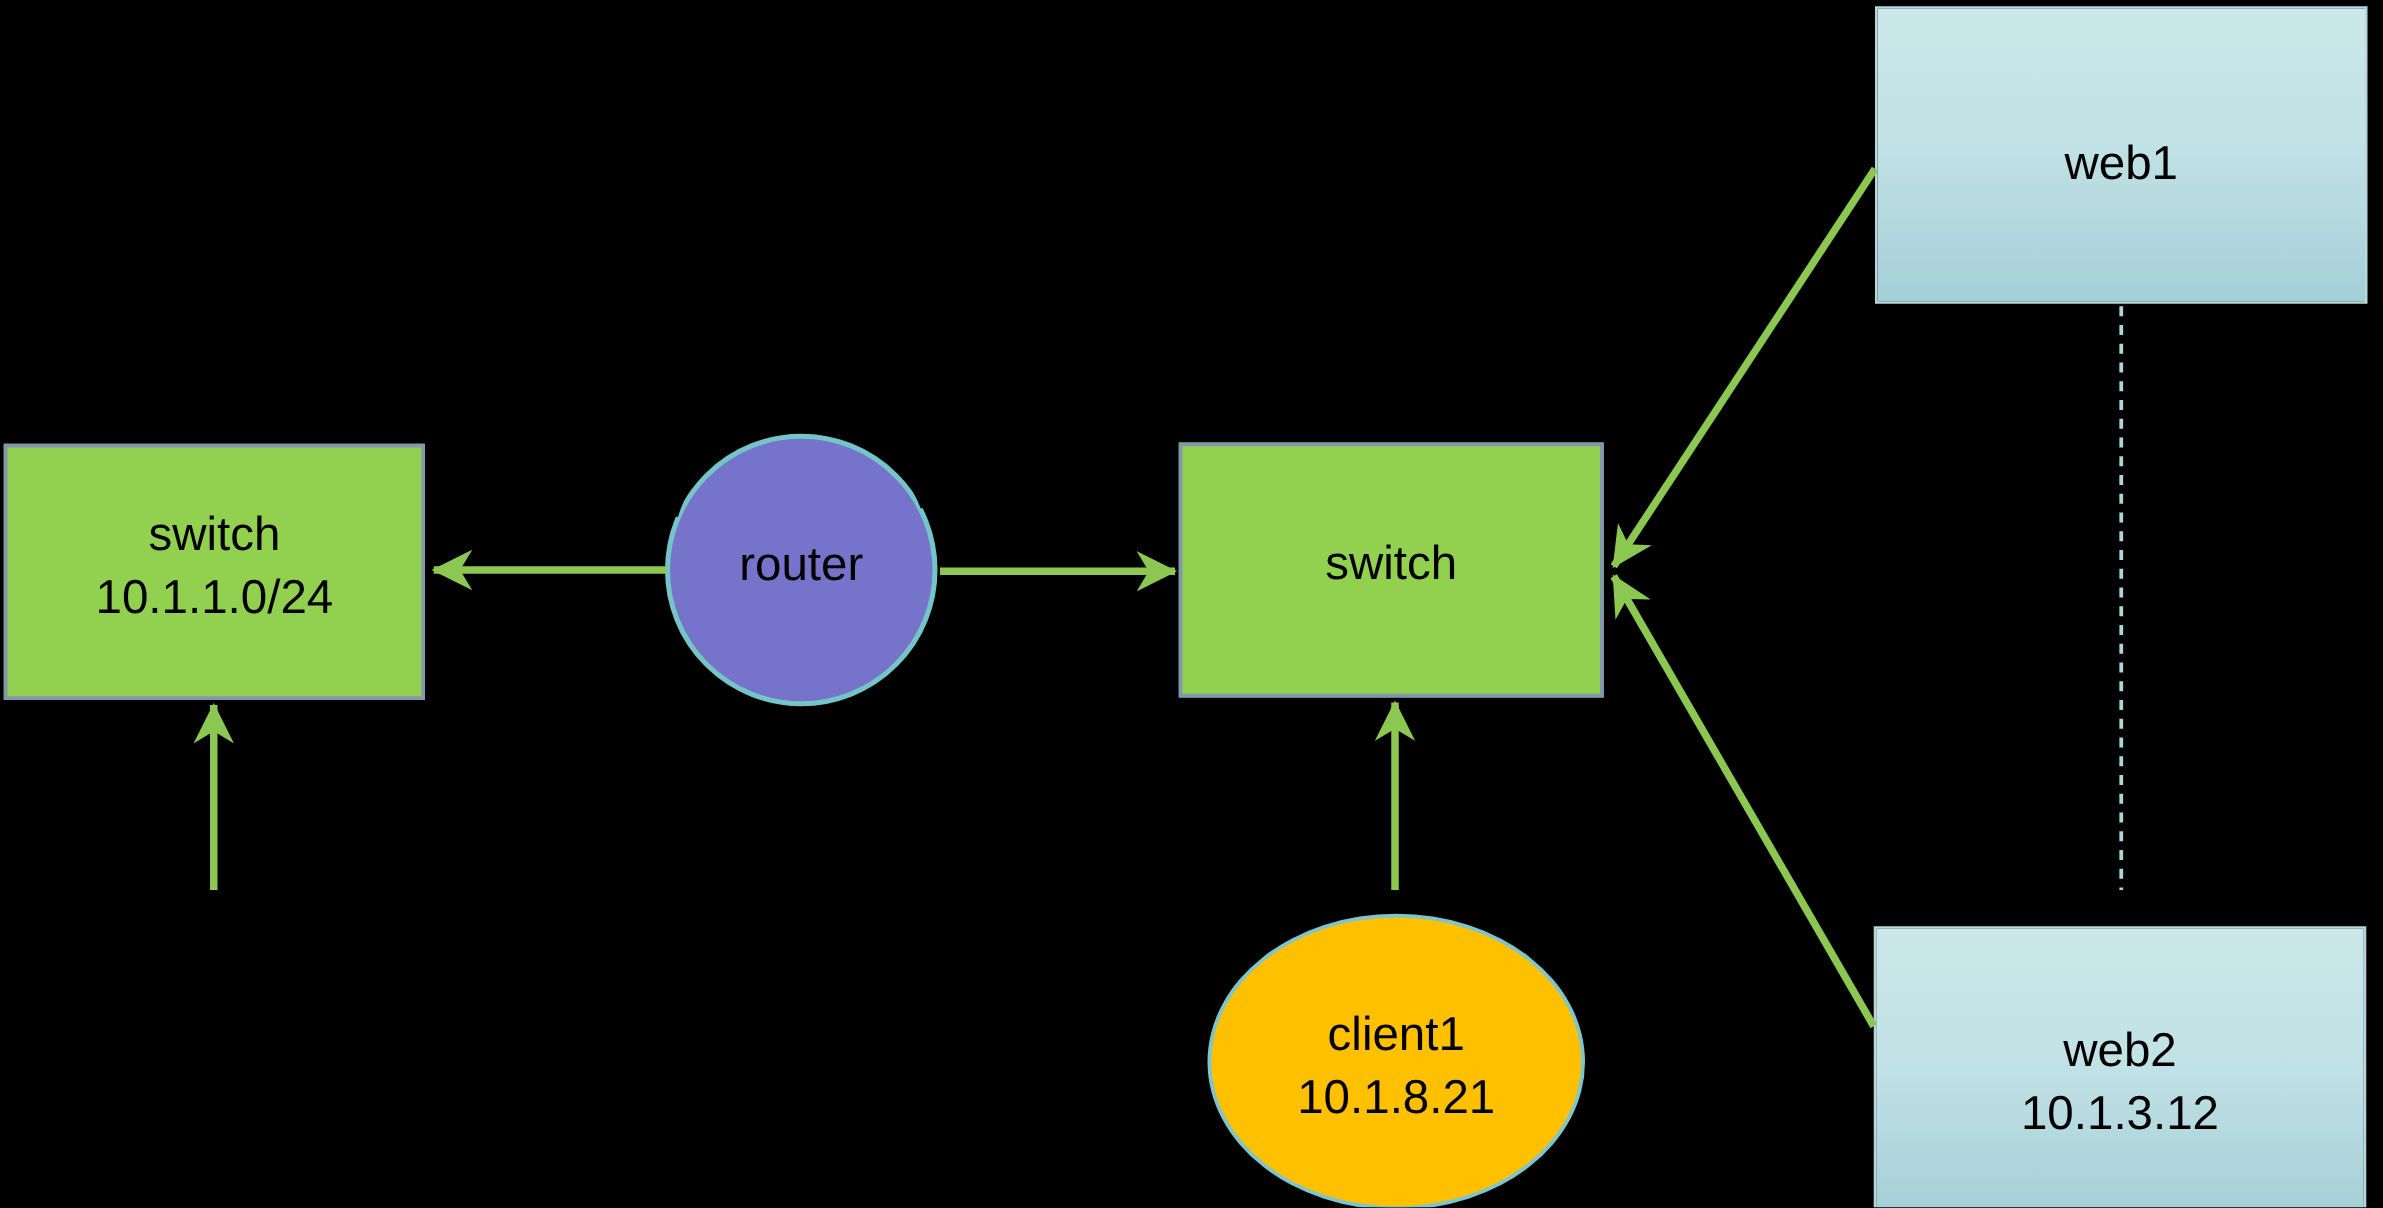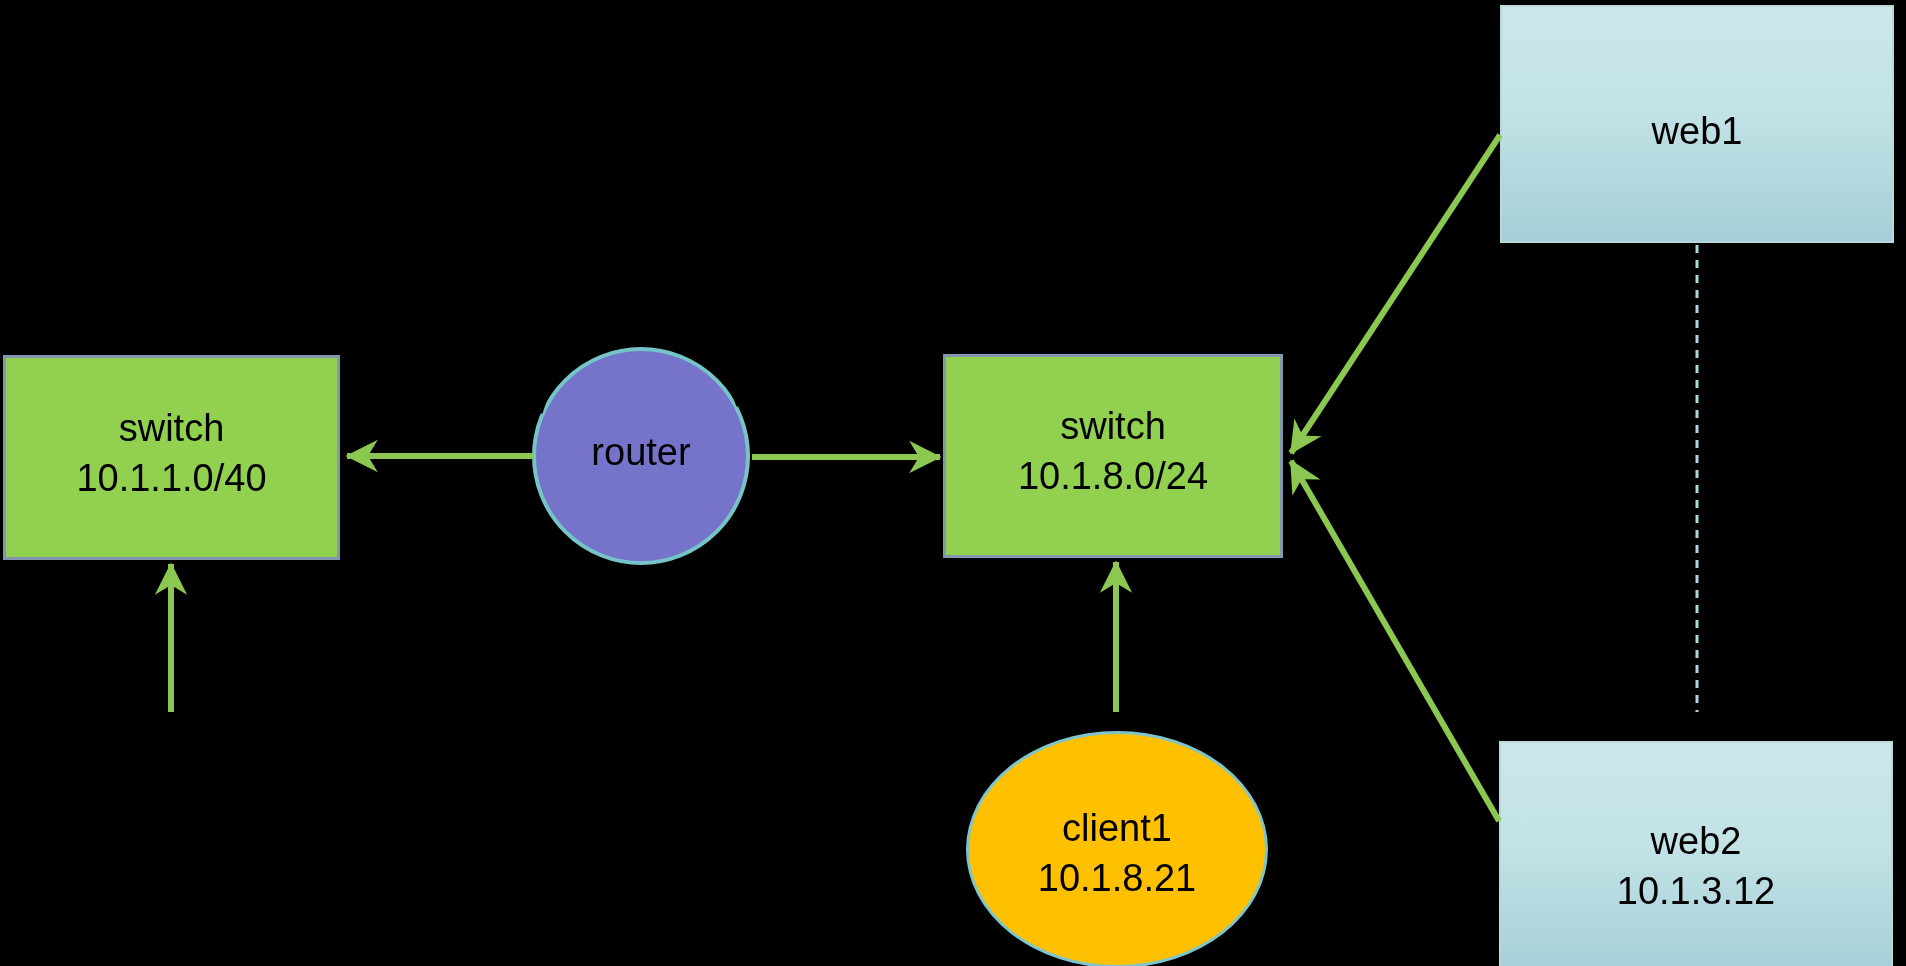--- a/index.html
+++ b/index.html
@@ -40,34 +40,33 @@
   .artifact-arc{stroke:#000;stroke-width:5;fill:none;}
 </style>
 </head>
 <body>
 
 <div class="canvas">
 
   <div class="node switch-box" id="switch1">
     <div class="label">
       <span>switch</span>
-      <span>10.1.1.0/40</span>
+      <span>10.1.1.0/24</span>
     </div>
   </div>
 
   <div class="node" id="router">
     <div class="label">
       <span>router</span>
     </div>
   </div>
 
   <div class="node switch-box" id="switch2">
     <div class="label">
       <span>switch</span>
-      <span>10.1.8.0/24</span>
     </div>
   </div>
 
   <div class="node web-box" id="web1">
     <div class="label">
       <span>web1</span>
     </div>
   </div>
 
   <div class="node web-box" id="web2">

